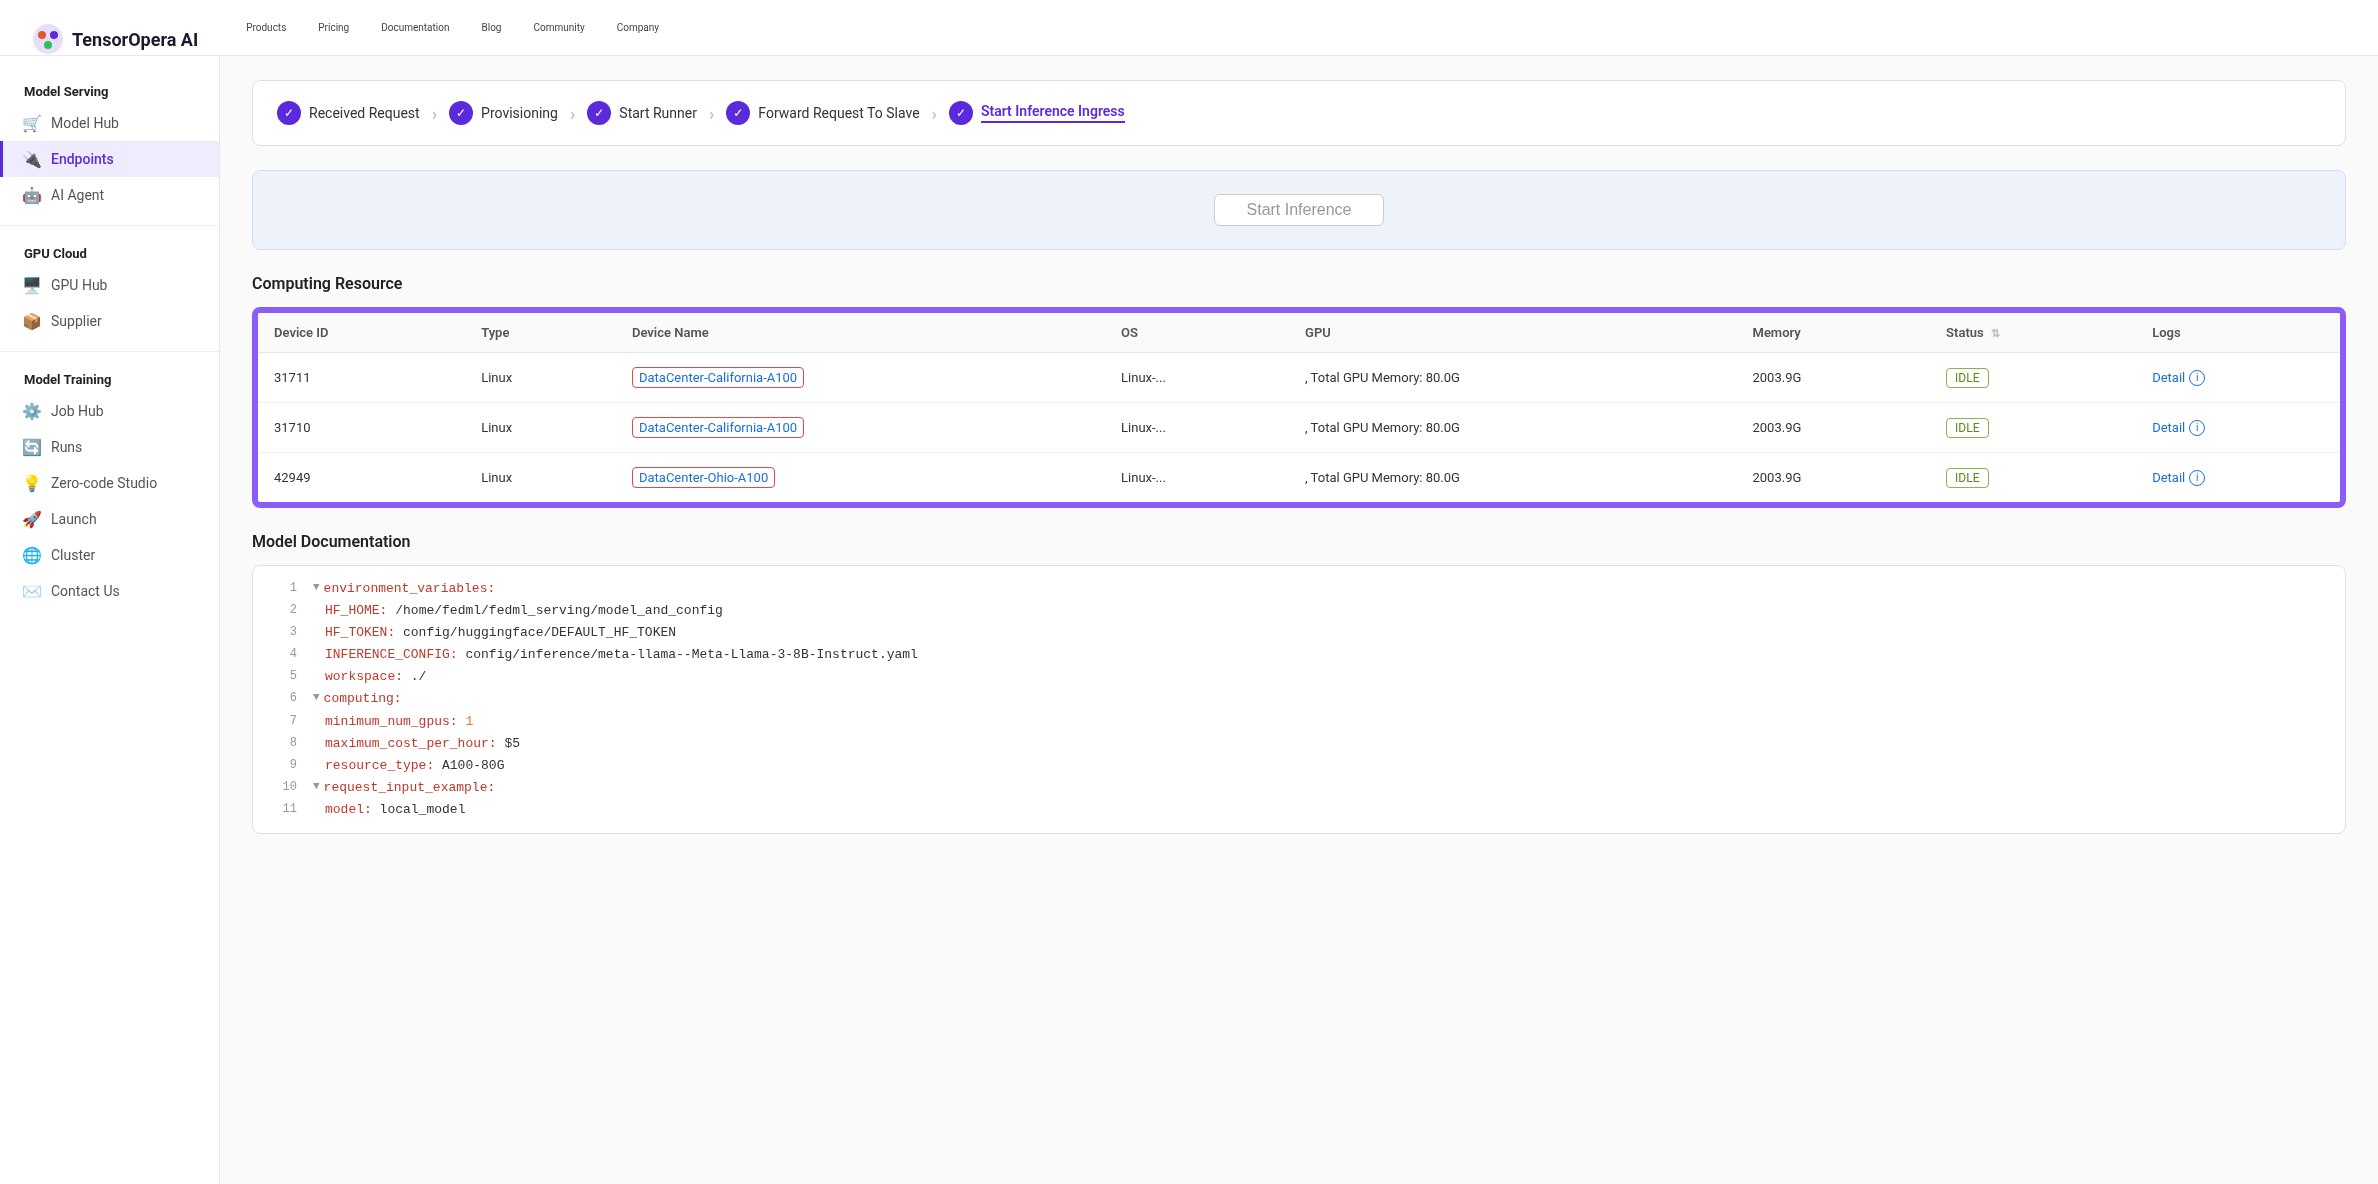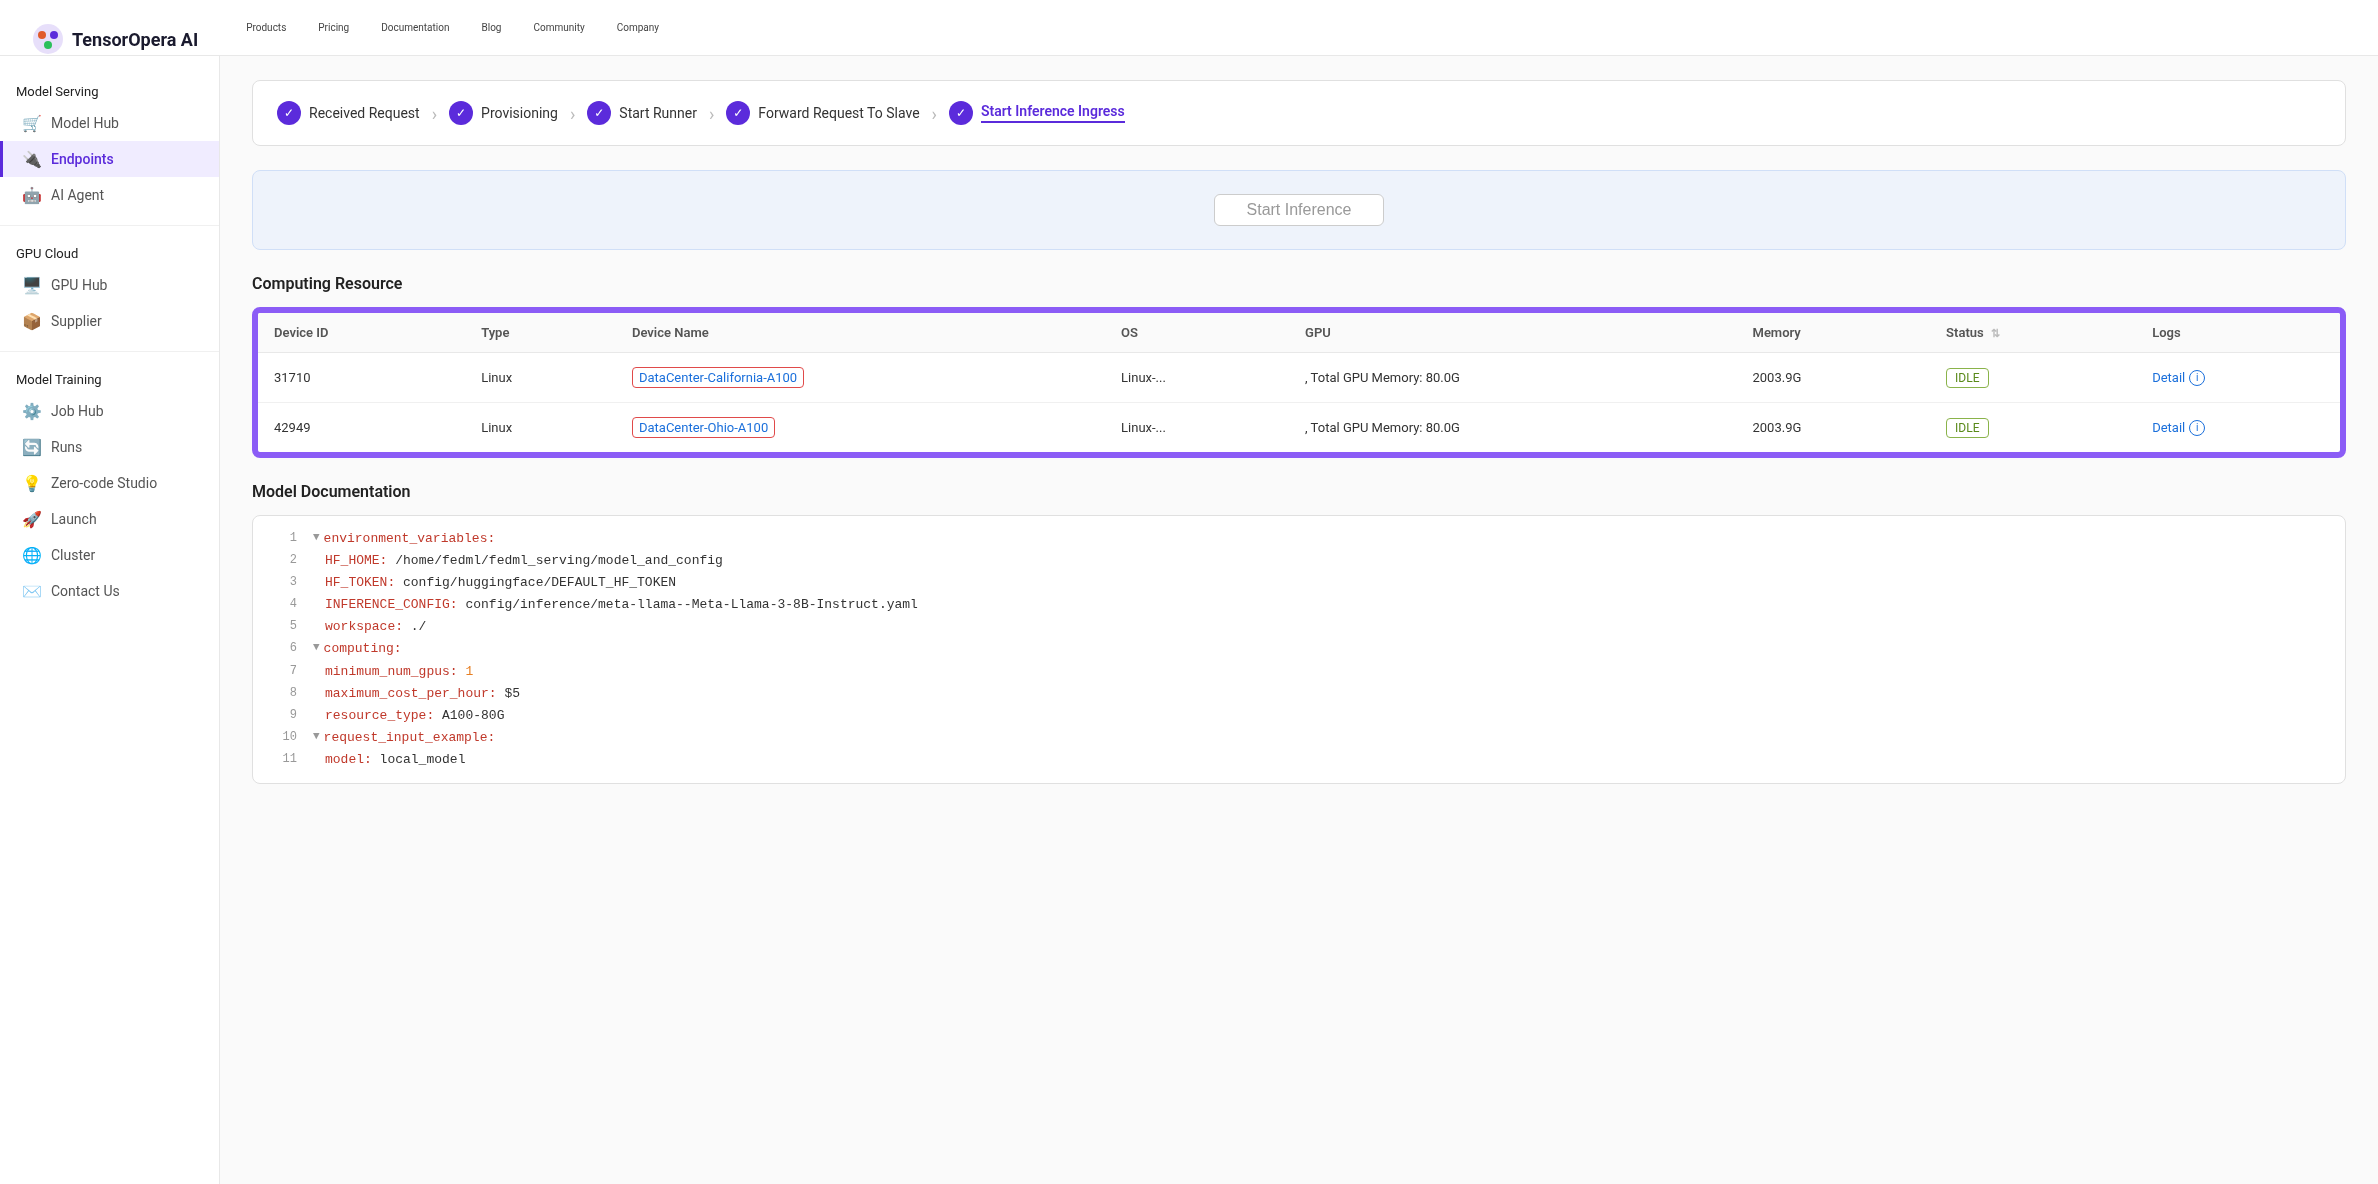--- a/index.html
+++ b/index.html
@@ -10,21 +10,21 @@
     .logo { display: flex; align-items: center; gap: 8px; font-size: 18px; font-weight: 700; color: #1a1a2e; margin-right: 48px; margin-top: 23px; }
     .logo-icon { width: 32px; height: 32px; }
     .nav { display: flex; gap: 32px; }
     .nav-item { font-size: 10px; color: #444; cursor: pointer; padding: 4px 0; text-decoration: none; }
 
     
     .layout { display: flex; flex: 1; overflow: hidden; }
 
     
     .sidebar { width: 220px; border-right: 1px solid #e8e8e8; background: #fff; overflow-y: auto; flex-shrink: 0; padding: 20px 0; }
-    .sidebar-section-label { font-size: 13px; font-weight: 400; color: #222; padding: 8px 16px 6px; }
+    .sidebar-section-label { font-size: 13px; font-weight: 700; color: #222; padding: 8px 24px 6px; }
     .sidebar-item { display: flex; align-items: center; gap: 10px; padding: 9px 20px; font-size: 14px; color: #555; cursor: pointer; border-left: 3px solid transparent; }
     .sidebar-item.active { background: #f0ecff; color: #5b2bdb; border-left-color: #5b2bdb; font-weight: 500; }
     .sidebar-item .icon { width: 18px; height: 18px; display: flex; align-items: center; justify-content: center; font-size: 16px; }
     .sidebar-divider { height: 1px; background: #f0f0f0; margin: 12px 0; }
 
     
     .main { flex: 1; overflow-y: auto; padding: 24px 32px; background: #fafafa; }
 
     
     .steps-container { background: #fff; border: 1px solid #e0e0e0; border-radius: 8px; padding: 20px 24px; margin-bottom: 24px; }
@@ -195,20 +195,41 @@
               <th>GPU</th>
               <th>Memory</th>
               <th>
                 <span>Status</span>
                 <span style="margin-left:4px;color:#bbb;font-size:11px;">⇅</span>
               </th>
               <th>Logs</th>
             </tr>
           </thead>
           <tbody id="table-body">
+          <tr>
+    <td>31711</td>
+    <td>Linux</td>
+    <td>
+      <span class="device-cell">
+        <a class="device-link" href="#">DataCenter-California-A100</a>
+      </span>
+    </td>
+    <td>Linux-...</td>
+    <td>, Total GPU Memory: 80.0G</td>
+    <td>2003.9G</td>
+    <td>
+      <span class="idle-badge">IDLE</span>
+    </td>
+    <td>
+      <span class="detail-link">
+        Detail
+        <span style="width:16px;height:16px;border-radius:50%;border:1px solid #1a6fdb;display:inline-flex;align-items:center;justify-content:center;font-size:10px;color:#1a6fdb;">i</span>
+      </span>
+    </td>
+  </tr>
               <tr>
     <td>31710</td>
     <td>Linux</td>
     <td>
       <span class="device-cell">
         <a class="device-link" href="#">DataCenter-California-A100</a>
       </span>
     </td>
     <td>Linux-...</td>
     <td>, Total GPU Memory: 80.0G</td>

